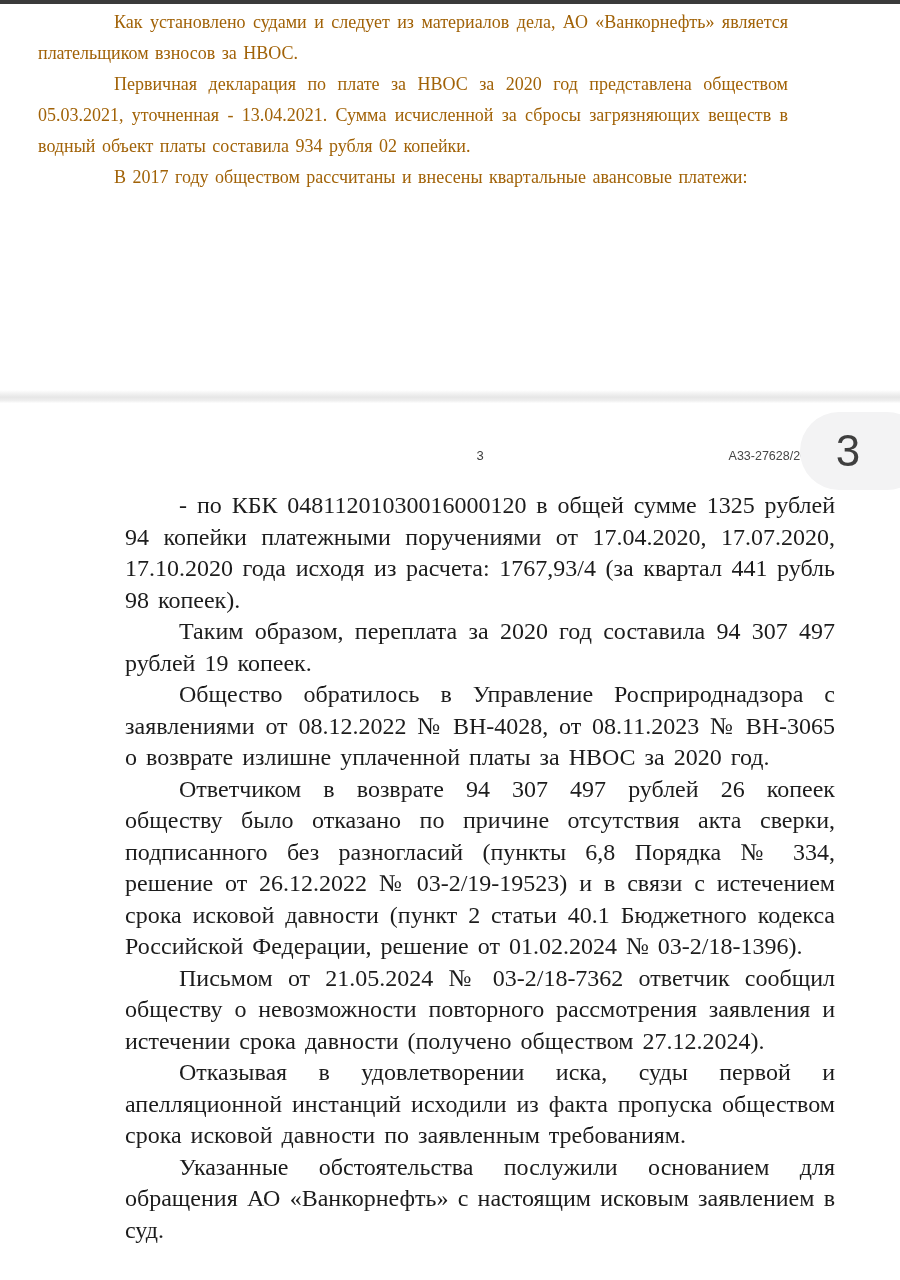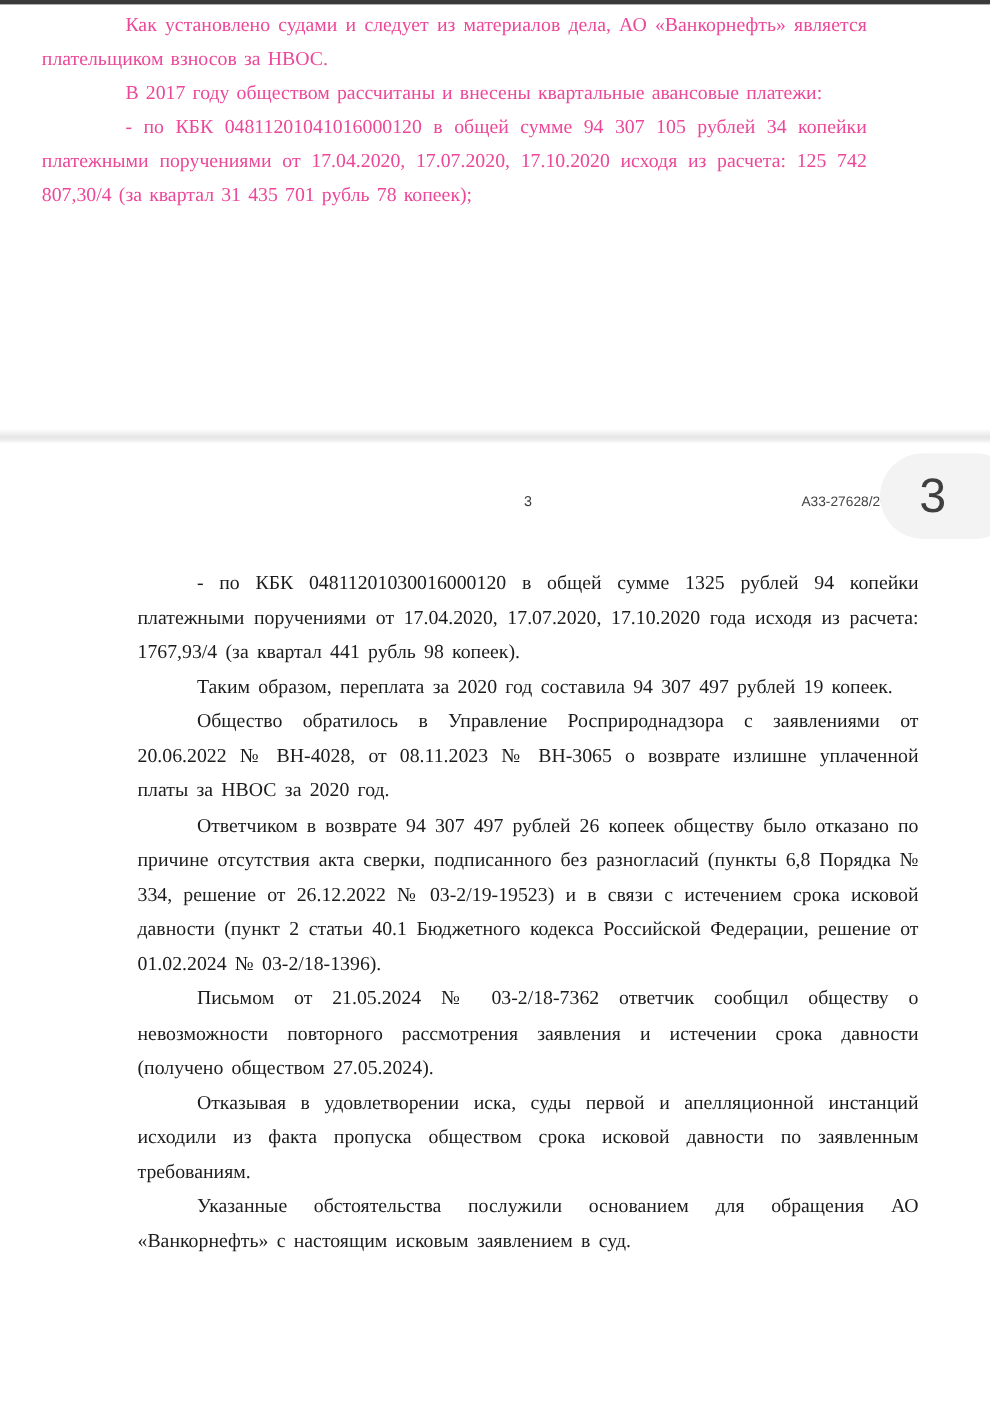--- a/index.html
+++ b/index.html
@@ -16,21 +16,21 @@
     width: 900px; height: 4px;
     background: #3a3a3a;
   }
   
   .page-prev {
     position: absolute; top: 7px; left: 38px;
     width: 750px;
     font-size: 18px; line-height: 31px;
     text-align: justify; text-align-last: left;
     word-spacing: 2px;
-    color: #ec4899;
+    color: #a16207;
   }
   .page-prev p { margin: 0; text-indent: 76px; }
   
   .page-gap {
     position: absolute; top: 390px; left: 0;
     width: 900px; height: 13px;
     background: linear-gradient(#ffffff 0%, #f3f3f3 25%, #e6e6e6 55%, #eeeeee 80%, #fdfdfd 100%);
   }
   
   .page-header {
@@ -41,25 +41,24 @@
   }
   .page-num { display: block; text-align: center; }
   .case-num {
     position: absolute; top: 1px; right: 14px;
     white-space: nowrap; color: #454545;
     font-size: 12.5px;
   }
   .page-body {
     position: absolute; top: 490px; left: 125px;
     width: 710px;
-    font-size: 18px; line-height: 31.5px;
+    font-size: 24px; line-height: 31.5px;
     text-align: justify; text-align-last: left;
     word-spacing: 3px;
     color: #1c1c1c;
-    margin-top: 24px;
   }
   .page-body p { margin: 0; text-indent: 54px; }
   
   .scroll-badge {
     position: absolute; top: 412px; right: -26px;
     width: 126px; height: 78px;
     background: #f3f3f4;
     border-radius: 39px;
     display: flex; align-items: center; justify-content: center;
     padding-right: 0;
@@ -75,37 +74,37 @@
 </style>
 </head>
 <body>
 
 <div>
 
   <div class="top-bar"></div>
 
   <section class="page-prev">
     <p>Как установлено судами и следует из материалов дела, АО «Ванкорнефть» является плательщиком взносов за НВОС.</p>
+    <p>Первичная декларация по плате за НВОС за 2020 год представлена обществом 05.03.2021, уточненная - 13.04.2021. Сумма исчисленной за сбросы загрязняющих веществ в водный объект платы составила 934 рубля 02 копейки.</p>
     <p>В 2017 году обществом рассчитаны и внесены квартальные авансовые платежи:</p>
-    <p>- по КБК 04811201041016000120 в общей сумме 94 307 105 рублей 34 копейки платежными поручениями от 17.04.2020, 17.07.2020, 17.10.2020 исходя из расчета: 125 742 807,30/4 (за квартал 31 435 701 рубль 78 копеек);</p>
   </section>
 
   <div class="page-gap"></div>
 
   <section>
     <div class="page-header">
       <span class="page-num">3</span>
       <span class="case-num">А33-27628/2024</span>
     </div>
     <div class="page-body">
       <p>- по КБК 04811201030016000120 в общей сумме 1325 рублей 94 копейки платежными поручениями от 17.04.2020, 17.07.2020, 17.10.2020 года исходя из расчета: 1767,93/4 (за квартал 441 рубль 98 копеек).</p>
       <p>Таким образом, переплата за 2020 год составила 94 307 497 рублей 19 копеек.</p>
-      <p>Общество обратилось в Управление Росприроднадзора с заявлениями от 20.06.2022 № ВН-4028, от 08.11.2023 № ВН-3065 о возврате излишне уплаченной платы за НВОС за 2020 год.</p>
+      <p>Общество обратилось в Управление Росприроднадзора с заявлениями от 08.12.2022 № ВН-4028, от 08.11.2023 № ВН-3065 о возврате излишне уплаченной платы за НВОС за 2020 год.</p>
       <p>Ответчиком в возврате 94 307 497 рублей 26 копеек обществу было отказано по причине отсутствия акта сверки, подписанного без разногласий (пункты 6,8 Порядка № 334, решение от 26.12.2022 № 03-2/19-19523) и в связи с истечением срока исковой давности (пункт 2 статьи 40.1 Бюджетного кодекса Российской Федерации, решение от 01.02.2024 № 03-2/18-1396).</p>
-      <p>Письмом от 21.05.2024 № 03-2/18-7362 ответчик сообщил обществу о невозможности повторного рассмотрения заявления и истечении срока давности (получено обществом 27.05.2024).</p>
+      <p>Письмом от 21.05.2024 № 03-2/18-7362 ответчик сообщил обществу о невозможности повторного рассмотрения заявления и истечении срока давности (получено обществом 27.12.2024).</p>
       <p>Отказывая в удовлетворении иска, суды первой и апелляционной инстанций исходили из факта пропуска обществом срока исковой давности по заявленным требованиям.</p>
       <p>Указанные обстоятельства послужили основанием для обращения АО «Ванкорнефть» с настоящим исковым заявлением в суд.</p>
     </div>
   </section>
 
   <div class="scroll-badge">
     <span>3</span>
   </div>
 
 </div>

